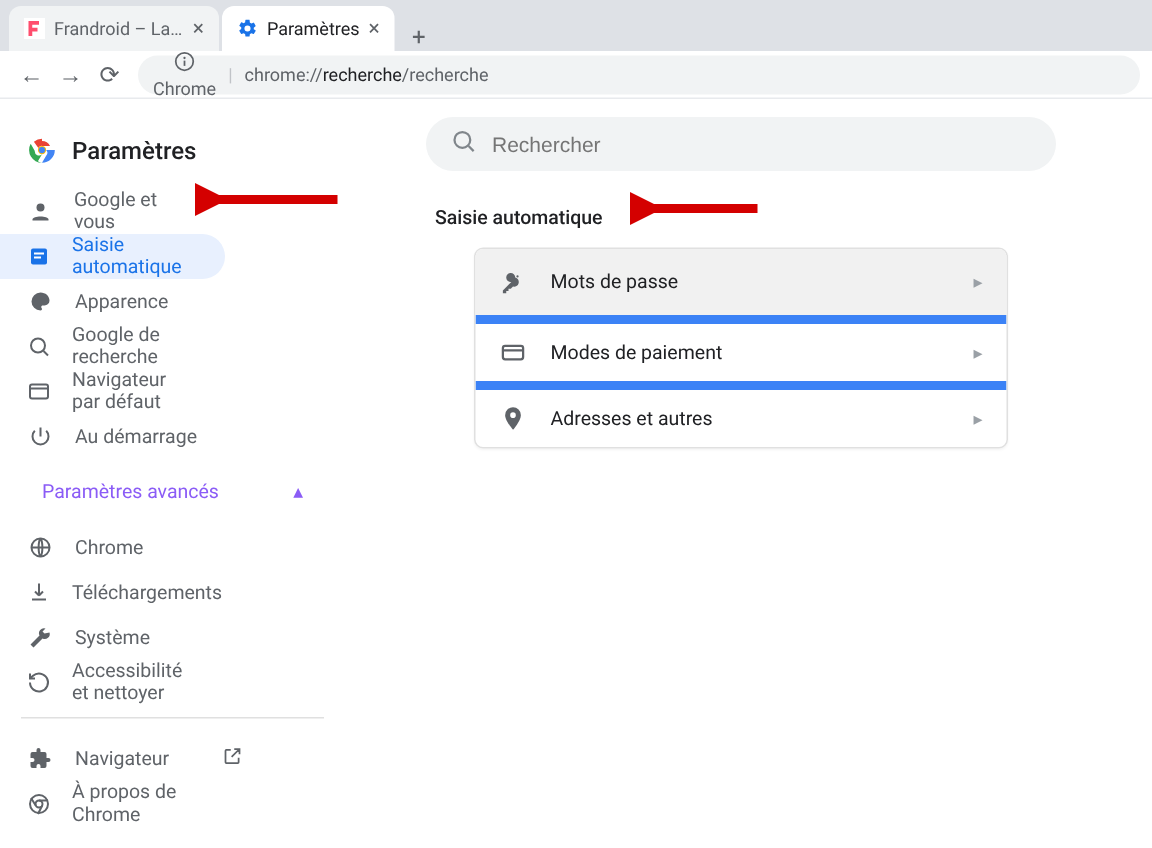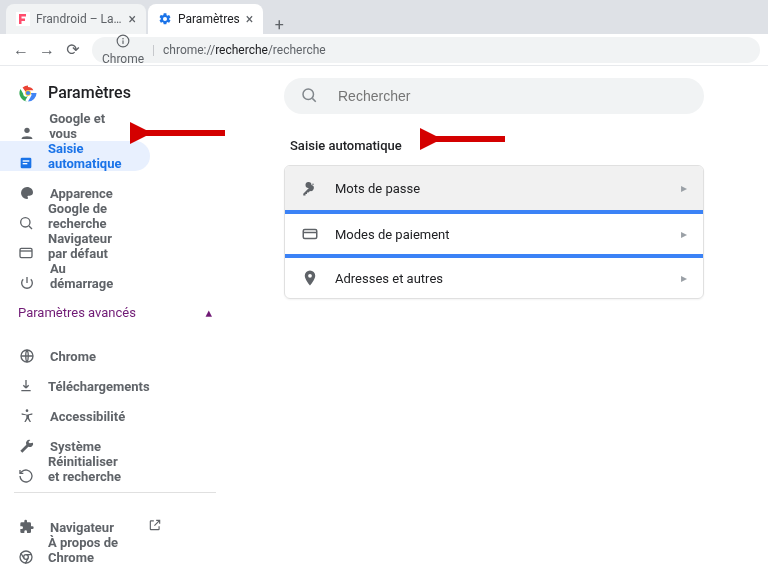--- a/index.html
+++ b/index.html
@@ -17,34 +17,34 @@
   .omnibox-row { display: flex; align-items: center; background: #fff; height: 32px; padding: 0 8px; border-bottom: 1px solid #e8eaed; }
   .nav-btn { width: 26px; height: 26px; display: flex; align-items: center; justify-content: center; color: #5f6368; border-radius: 50%; cursor: pointer; font-size: 16px; }
   .omnibox { flex: 1; display: flex; align-items: center; gap: 8px; height: 26px; background: #f1f3f4; border-radius: 13px; margin-left: 6px; padding: 0 10px; font-size: 12px; color: #5f6368; }
   .omnibox .url-strong { color: #202124; }
 
   .settings-body { display: flex; flex: 1; overflow: hidden; }
   .sidebar { width: 230px; border-right: none; padding-top: 12px; display: flex; flex-direction: column; }
   .sidebar-header { display: flex; align-items: center; gap: 10px; padding: 0 18px; height: 44px; }
   .sidebar-header .title { font-size: 16px; font-weight: 500; }
   .nav-list { list-style: none; margin-top: 4px; }
-  .nav-item { display: flex; align-items: flex-end; gap: 14px; height: 30px; padding: 0 18px; color: #5f6368; cursor: pointer; font-size: 13px; border-radius: 0 15px 15px 0; margin-right: 80px; font-weight: bold; }
+  .nav-item { display: flex; align-items: center; gap: 14px; height: 30px; padding: 0 18px; color: #5f6368; cursor: pointer; font-size: 13px; border-radius: 0 15px 15px 0; margin-right: 80px; }
   .nav-item .nav-icon { width: 18px; display: flex; justify-content: center; color: #5f6368; }
   .nav-item.active { background: #e8f0fe; color: #1a73e8; margin-right: 80px; }
   .nav-item.active .nav-icon { color: #1a73e8; }
-  .adv-row { display: flex; align-items: flex-end; justify-content: space-between; padding: 14px 18px 10px; color: #701a75; cursor: pointer; }
+  .adv-row { display: flex; align-items: flex-end; justify-content: space-between; padding: 14px 28px 10px; color: #8b5cf6; cursor: pointer; }
   .divider { height: 1px; background: #e0e0e0; margin: 8px 14px; }
 
   .main { flex: 1; padding: 12px 30px 0 20px; overflow-y: auto; }
   .search-wrap { display: flex; justify-content: center; }
-  .search-box { display: flex; align-items: center; gap: 20px; width: 420px; height: 36px; background: #f1f3f4; border-radius: 18px; padding: 0 16px; color: #80868b; }
+  .search-box { display: flex; align-items: center; gap: 10px; width: 420px; height: 36px; background: #f1f3f4; border-radius: 18px; padding: 0 16px; color: #80868b; }
   .search-box input { border: none; background: transparent; outline: none; flex: 1; font-size: 14px; color: #202124; }
   .section-title { font-size: 13px; color: #202124; margin: 24px 0 12px 6px; font-weight: 500; }
-  .card { width: 420px; margin: 0 auto; border: 1px solid #e0e0e0; border-radius: 6px; overflow: hidden; box-shadow: 0 1px 2px rgba(0,0,0,0.05); }
-  .card-row { display: flex; align-items: center; gap: 16px; height: 44px; padding: 0 16px; border-top: 4px solid #3b82f6; cursor: pointer; font-size: 13px; color: #202124; }
+  .card { width: 356px; margin: 0 auto; border: 1px solid #e0e0e0; border-radius: 6px; overflow: hidden; box-shadow: 0 1px 2px rgba(0,0,0,0.05); }
+  .card-row { display: flex; align-items: center; gap: 16px; height: 44px; padding: 0 16px; border-top: 6px solid #3b82f6; cursor: pointer; font-size: 13px; color: #202124; }
   .card-row:first-child { border-top: none; background: #f1f1f1; }
   .card-row .row-icon { width: 18px; color: #5f6368; display: flex; justify-content: center; }
   .card-row .row-chevron { margin-left: auto; color: #9aa0a6; font-size: 12px; }
 
   .arrow { position: absolute; pointer-events: none; }
   .arrow svg { display: block; }
 
   .chrome-logo svg, .favicon-gear svg, .favicon-f svg { display: block; }
 </style>
 </head>
@@ -187,42 +187,33 @@
           <span class="nav-icon">
               <svg width="16" height="16" viewBox="0 0 24 24" fill="none" stroke="#5f6368" stroke-width="2">
                 <path d="M12 3v12m0 0l-4-4m4 4l4-4M5 19h14"></path>
               </svg>
             </span>
           <span>Téléchargements</span>
         </li>
         <li class="nav-item">
           <span class="nav-icon">
               <svg width="16" height="16" viewBox="0 0 24 24" fill="#5f6368">
-                <circle cx="12" cy="4" r="2"></circle>
-                <path d="M4 8l8 2 8-2v2l-5 1v4l3 6h-2l-3-5-3 5H8l3-6v-4L4 10z"></path>
-              </svg>
-            </span>
-          <span>Accessibilité</span>
-        </li>
-        <li class="nav-item">
-          <span class="nav-icon">
-              <svg width="16" height="16" viewBox="0 0 24 24" fill="#5f6368">
                 <path d="M21 7a5 5 0 0 1-7 6L5 22l-3-3 9-9a5 5 0 0 1 6-7l-3 3 2 2z"></path>
               </svg>
             </span>
           <span>Système</span>
         </li>
         <li class="nav-item">
           <span class="nav-icon">
               <svg width="16" height="16" viewBox="0 0 24 24" fill="none" stroke="#5f6368" stroke-width="2">
                 <path d="M3 12a9 9 0 1 0 3-6.7L3 8"></path>
                 <path d="M3 3v5h5"></path>
               </svg>
             </span>
-          <span>Réinitialiser et recherche</span>
+          <span>Accessibilité et nettoyer</span>
         </li>
       </ul>
 
       <div class="divider"></div>
 
       <ul class="nav-list">
         <li class="nav-item" style="margin-right:50px;">
           <span class="nav-icon">
               <svg width="16" height="16" viewBox="0 0 24 24" fill="#5f6368">
                 <path d="M20 11h-2V7a2 2 0 0 0-2-2h-4V3a2 2 0 1 0-4 0v2H4a2 2 0 0 0-2 2v4h2a2 2 0 1 1 0 4H2v4a2 2 0 0 0 2 2h4v-2a2 2 0 1 1 4 0v2h4a2 2 0 0 0 2-2v-4h2a2 2 0 1 0 0-4z"></path>

